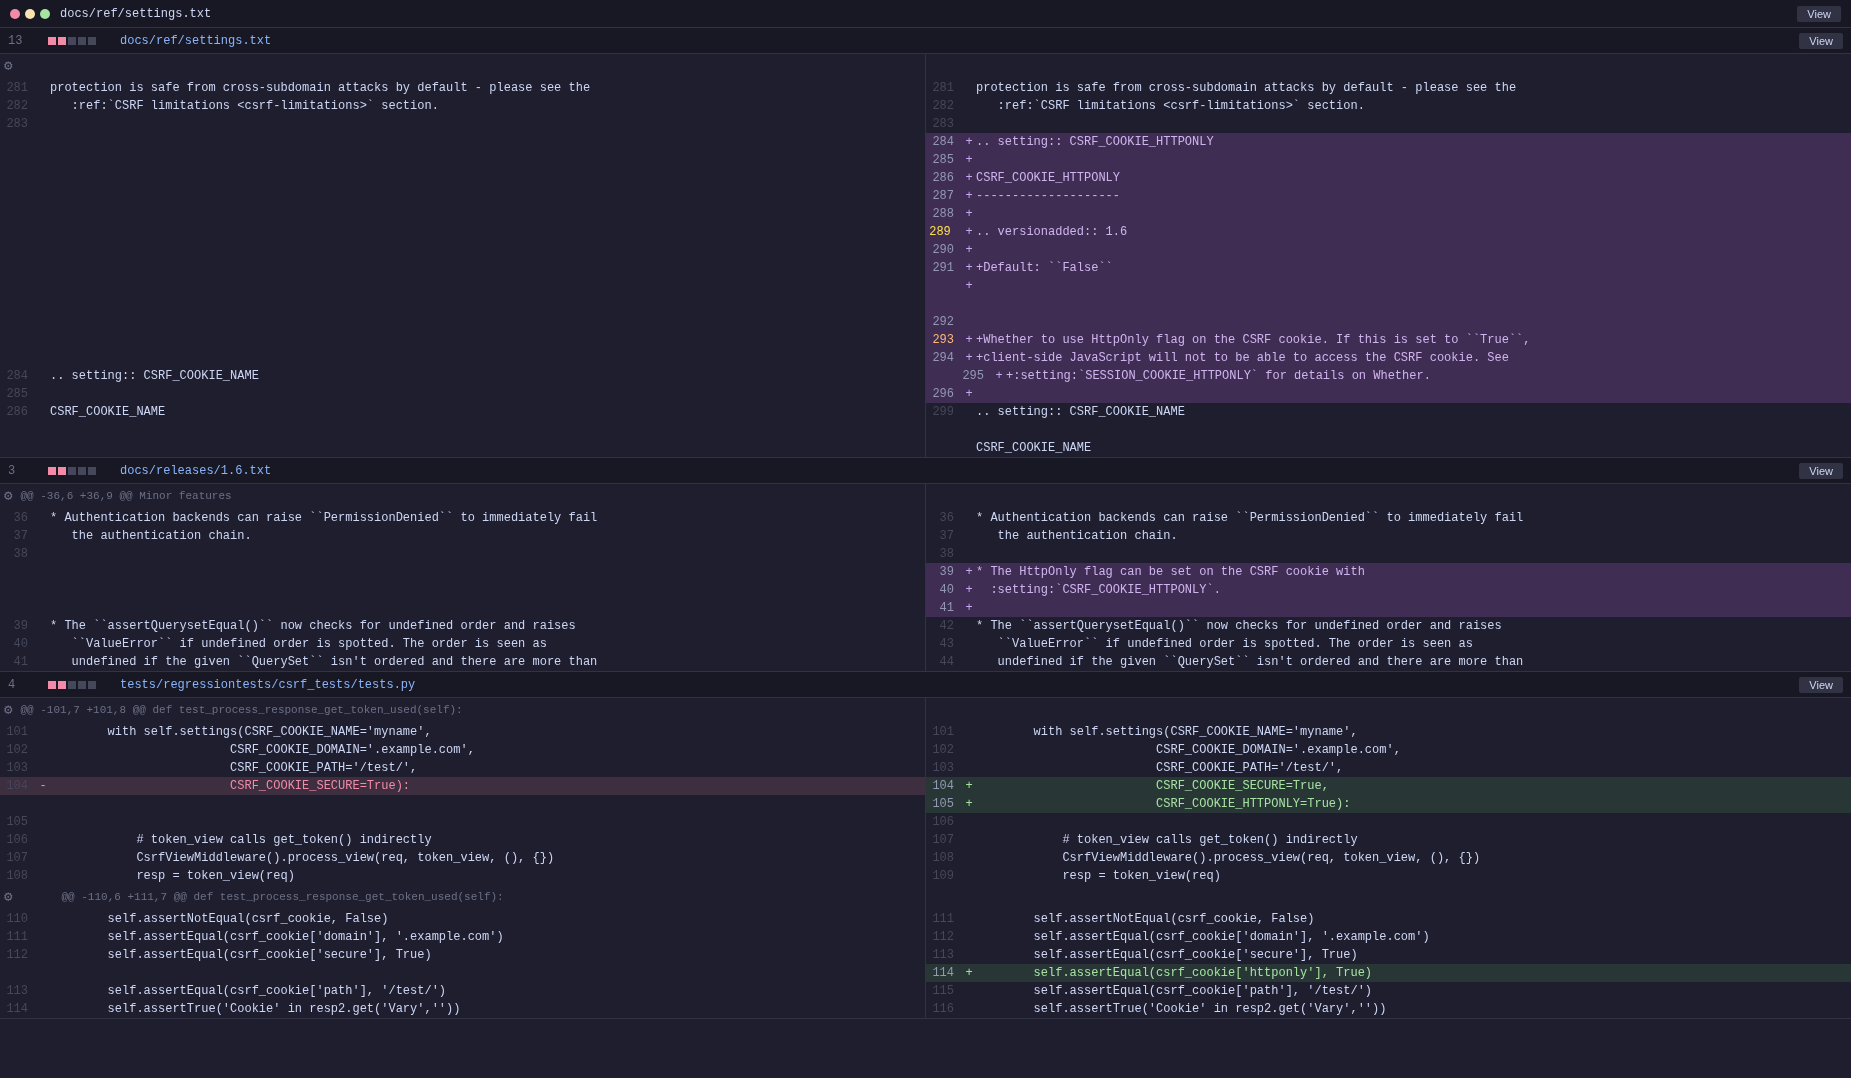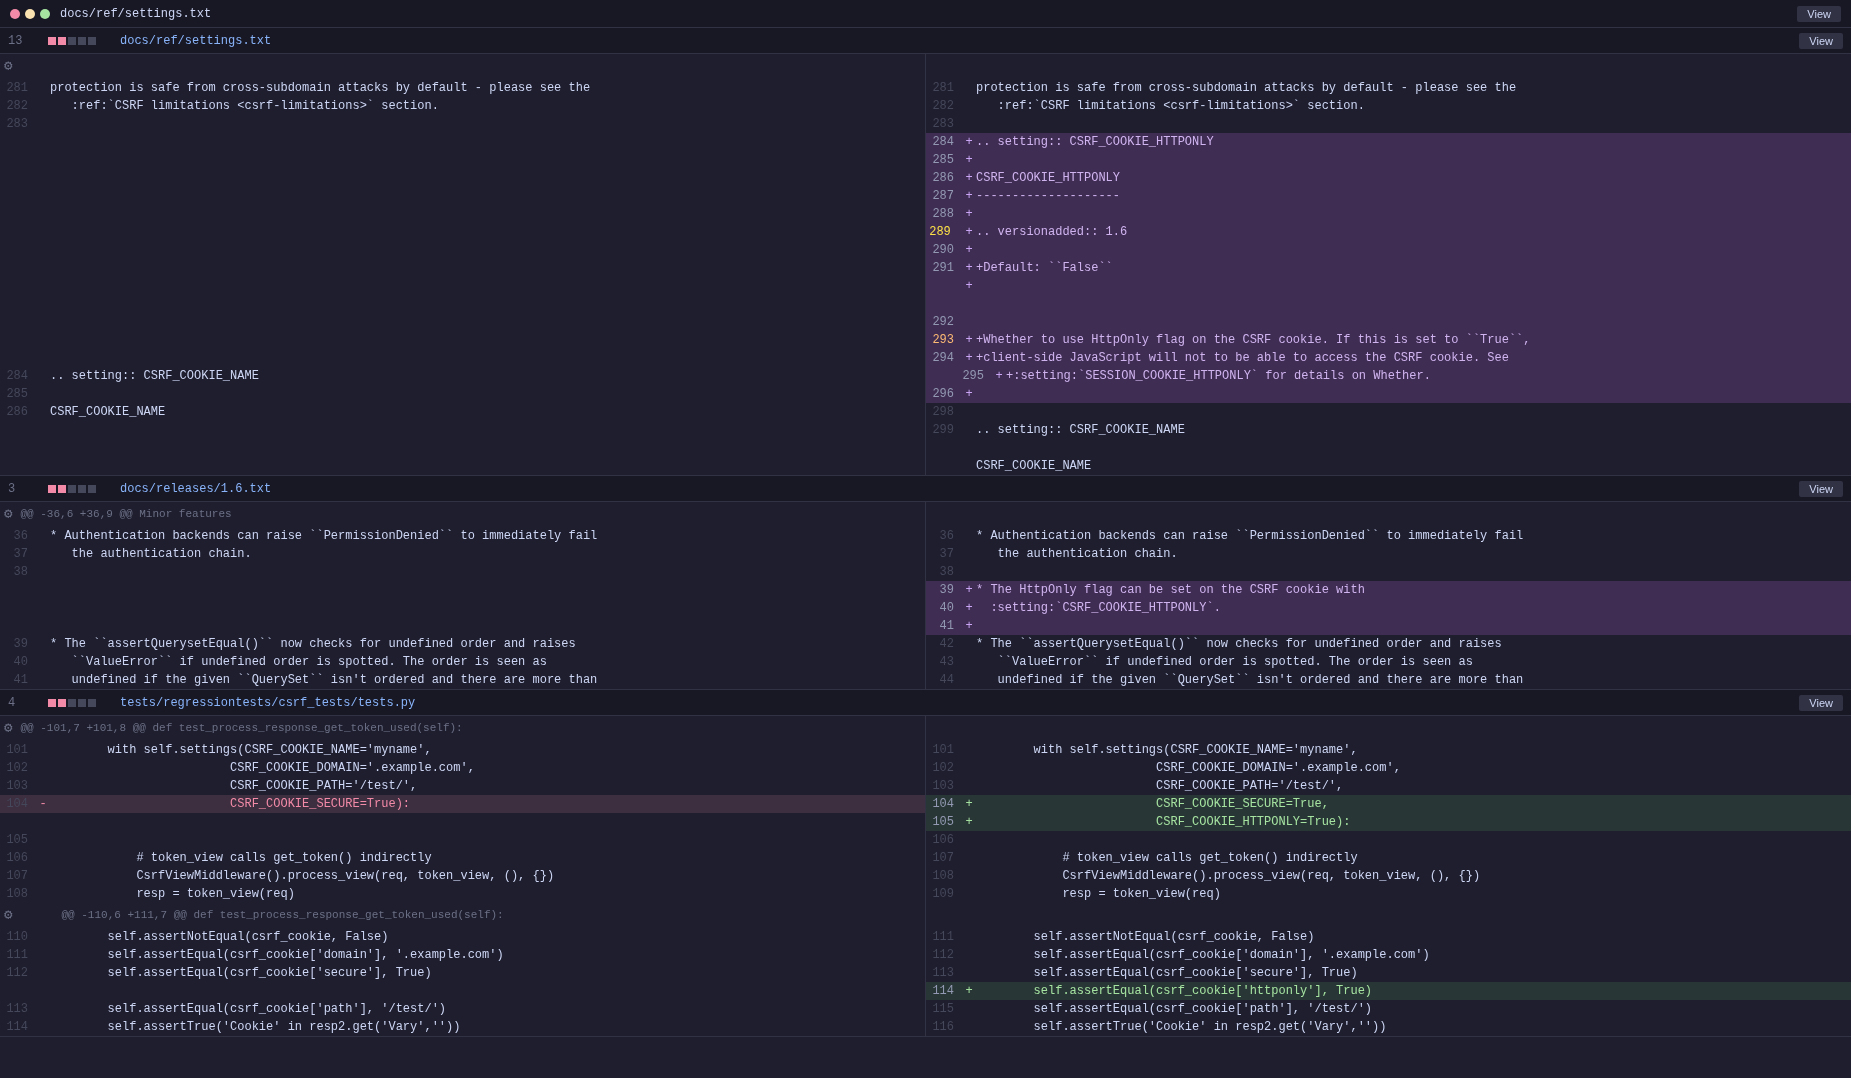--- a/index.html
+++ b/index.html
@@ -413,25 +413,20 @@
           <span class="line-num" style="color:#9399b2;margin-left:30px;">295</span>
           <span class="line-marker" style="color:#cba6f7;">+</span>
           <span class="line-content">+:setting:`SESSION_COOKIE_HTTPONLY` for details on Whether.</span>
         </div>
         <div class="code-line purple-bg">
           <span class="line-num" style="color:#9399b2;">296</span>
           <span class="line-marker" style="color:#cba6f7;">+</span>
           <span class="line-content"></span>
         </div>
         <div class="code-line line-context">
-          <span class="line-num">298</span>
-          <span class="line-marker"> </span>
-          <span class="line-content"></span>
-        </div>
-        <div class="code-line line-context">
           <span class="line-num">299</span>
           <span class="line-marker"> </span>
           <span class="line-content">.. setting:: CSRF_COOKIE_NAME</span>
         </div>
         <div class="code-line line-context">
           <span class="line-num"></span>
           <span class="line-marker"> </span>
           <span class="line-content"></span>
         </div>
         <div class="code-line line-context">

